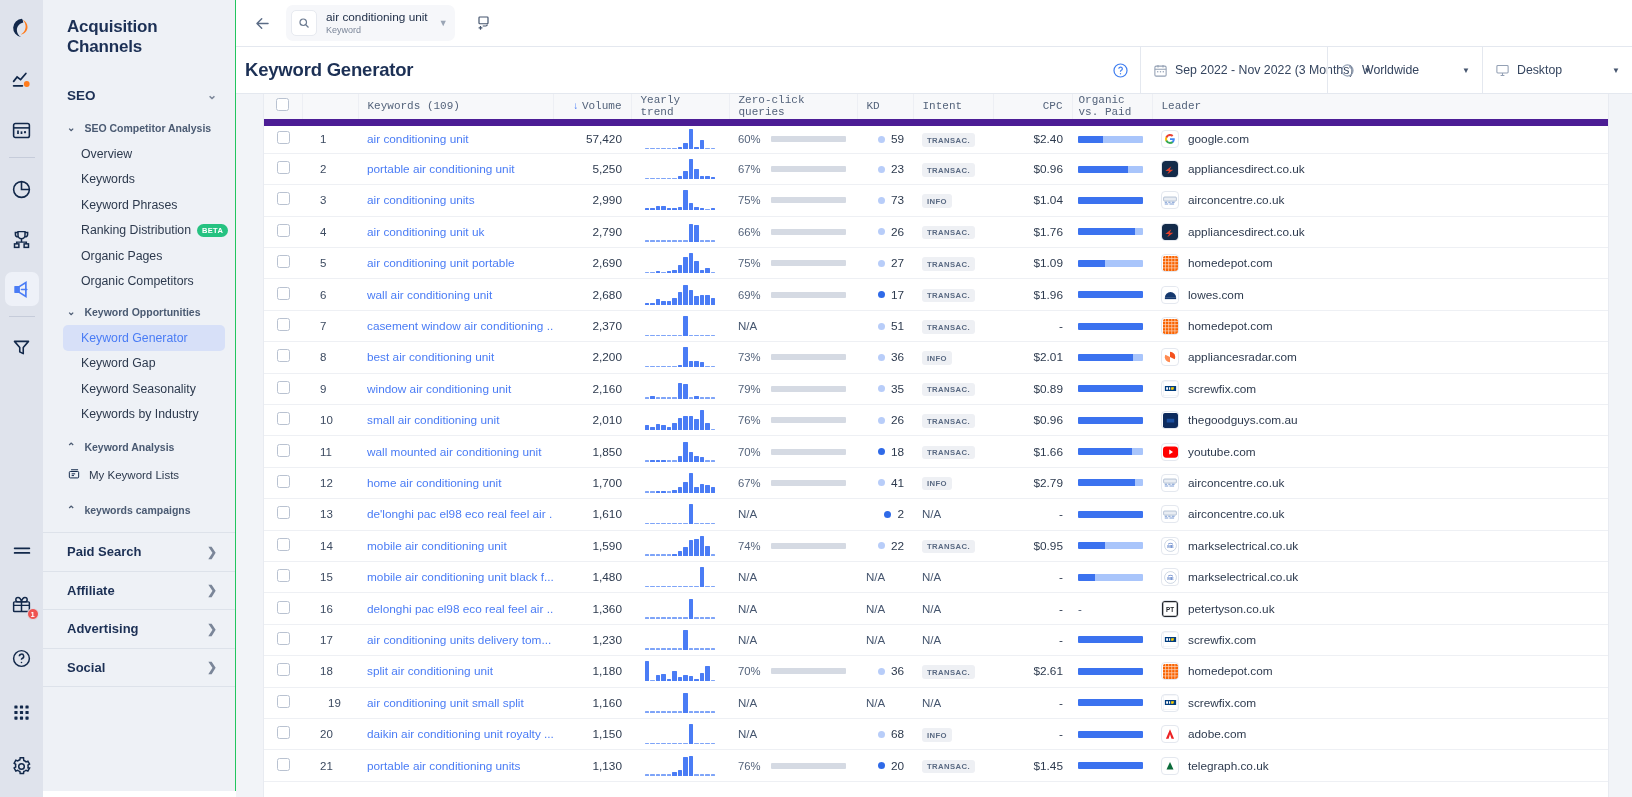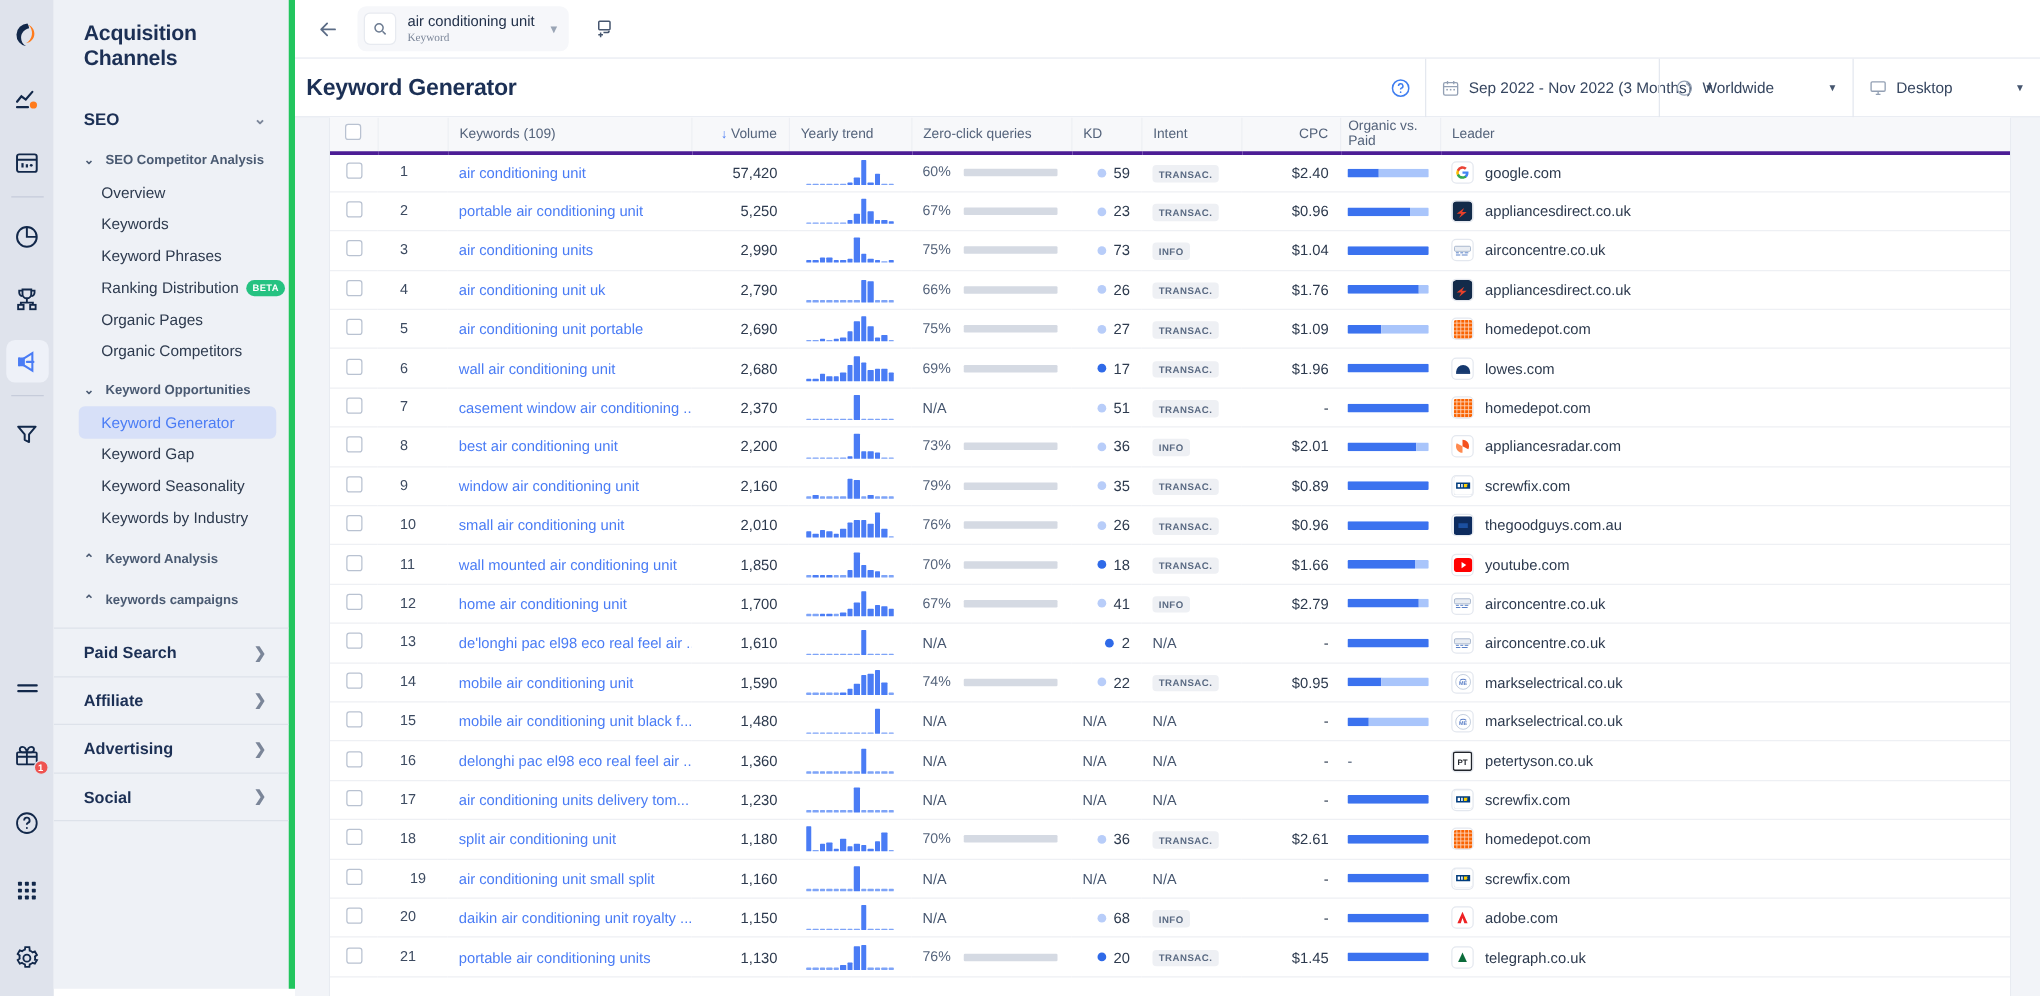--- a/index.html
+++ b/index.html
@@ -34,21 +34,21 @@
     background: #ef5350; color: #fff; font-size: 7.5px;
     min-width: 12px; height: 12px; border-radius: 6px;
     display: flex; align-items: center; justify-content: center;
     border: 1.5px solid #dfe3ec; font-weight: bold;
   }
 
   
   .sidebar {
     width: 193px; flex: 0 0 193px; height: 791px;
     background: #eef1f6;
-    border-right: 5px solid #22c55e;
+    border-right: 1px solid #22c55e;
     overflow: hidden; position: relative;
   }
   .sb-title {
     font-size: 17px; font-weight: bold; color: #1c3055;
     padding: 17px 0 0 24px; letter-spacing: -0.2px;
   }
   .sb-section {
     display: flex; align-items: center; justify-content: space-between;
     padding: 0 18px 0 24px; height: 38px; font-size: 13.5px;
     font-weight: bold; color: #1c3055;
@@ -138,22 +138,23 @@
   
   .tablewrap {
     position: absolute; left: 27px; right: 23px; top: 94px; bottom: 0;
     background: #fff; overflow: hidden;
     border-left: 1px solid #e8ebf1; border-right: 1px solid #e8ebf1;
   }
   table { border-collapse: collapse; width: 100%; table-layout: fixed; }
   thead th {
     background: #f7f8fa; height: 28px; font-size: 11px; font-weight: normal;
     color: #54637b; text-align: left; padding: 0 9px;
-    border-bottom: 3px solid #4c1d95; border-right: 1px solid #edeff4;
+    border-bottom: 7px solid #4c1d95; border-right: 1px solid #edeff4;
     vertical-align: middle;
+    font-family: Liberation Mono, monospace;
   }
   thead th.r { text-align: right; }
   tbody td {
     height: 31.4px; font-size: 11.8px; color: #2d3a4e; padding: 0 9px;
     border-bottom: 1px solid #eef0f4; vertical-align: middle;
     white-space: nowrap; overflow: hidden;
   }
   td.r { text-align: right; }
   td.c { text-align: center; }
   .kwlink { color: #4a7cf5; }
@@ -346,20 +347,29 @@
         <span>Keyword Seasonality</span>
       </div>
     <div class="sb-item">
         <span>Keywords by Industry</span>
       </div>
 
     <div class="sb-group" style="margin-top:6px;">
       <span style="font-size:10px;color:#4a5a72;">⌃</span>
       <span>Keyword Analysis</span>
     </div>
+    <div class="sb-item-ic">
+      <span style="display:flex;">
+        <svg width="14" height="14" viewBox="0 0 24 24" fill="none" stroke="#12284a" stroke-width="1.7">
+            <rect x="4" y="6" width="16" height="11" rx="1.5"></rect>
+            <path d="M7 3h12M8 10h6M8 13h4"></path>
+          </svg>
+      </span>
+      <span>My Keyword Lists</span>
+    </div>
 
     <div class="sb-group" style="margin-top:6px;">
       <span style="font-size:10px;color:#4a5a72;">⌃</span>
       <span>keywords campaigns</span>
     </div>
 
     <div class="sb-footwrap">
       <div class="sb-foot">
         <span>Paid Search</span>
         <span class="chev">❯</span>
@@ -389,21 +399,21 @@
       </div>
       <div class="search-pill">
         <span class="search-ic">
           <svg width="12" height="12" viewBox="0 0 24 24" fill="none" stroke="currentColor" stroke-width="2.4">
               <circle cx="10.5" cy="10.5" r="6.5"></circle>
               <path d="M16 16l5 5"></path>
             </svg>
         </span>
         <span class="search-txt">
           <span class="search-val" style="display:block;">air conditioning unit</span>
-          <span class="search-sub" style="display:block;font-family:Liberation Serif, serif;">Keyword</span>
+          <span class="search-sub" style="display:block;">Keyword</span>
         </span>
         <span class="caret">▼</span>
       </div>
       <div class="add-btn">
         <svg width="18" height="18" viewBox="0 0 24 24" fill="none" stroke="currentColor" stroke-width="1.6">
             <rect x="4" y="4" width="12" height="9" rx="1"></rect>
             <path d="M9 16h4a2 2 0 0 0 2-2"></path>
             <path d="M6 16v5M3.5 18.5h5"></path>
           </svg>
       </div>

